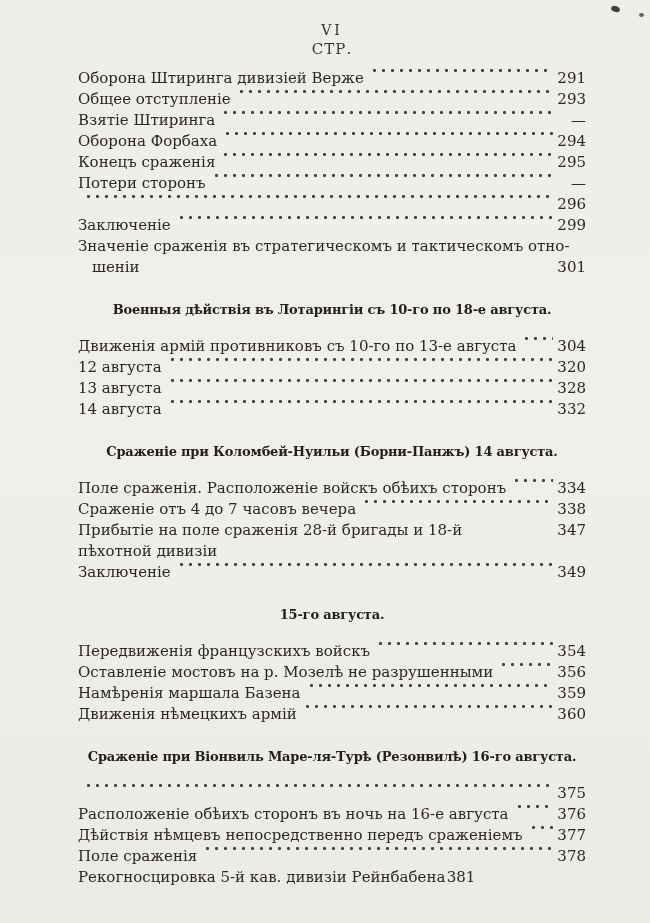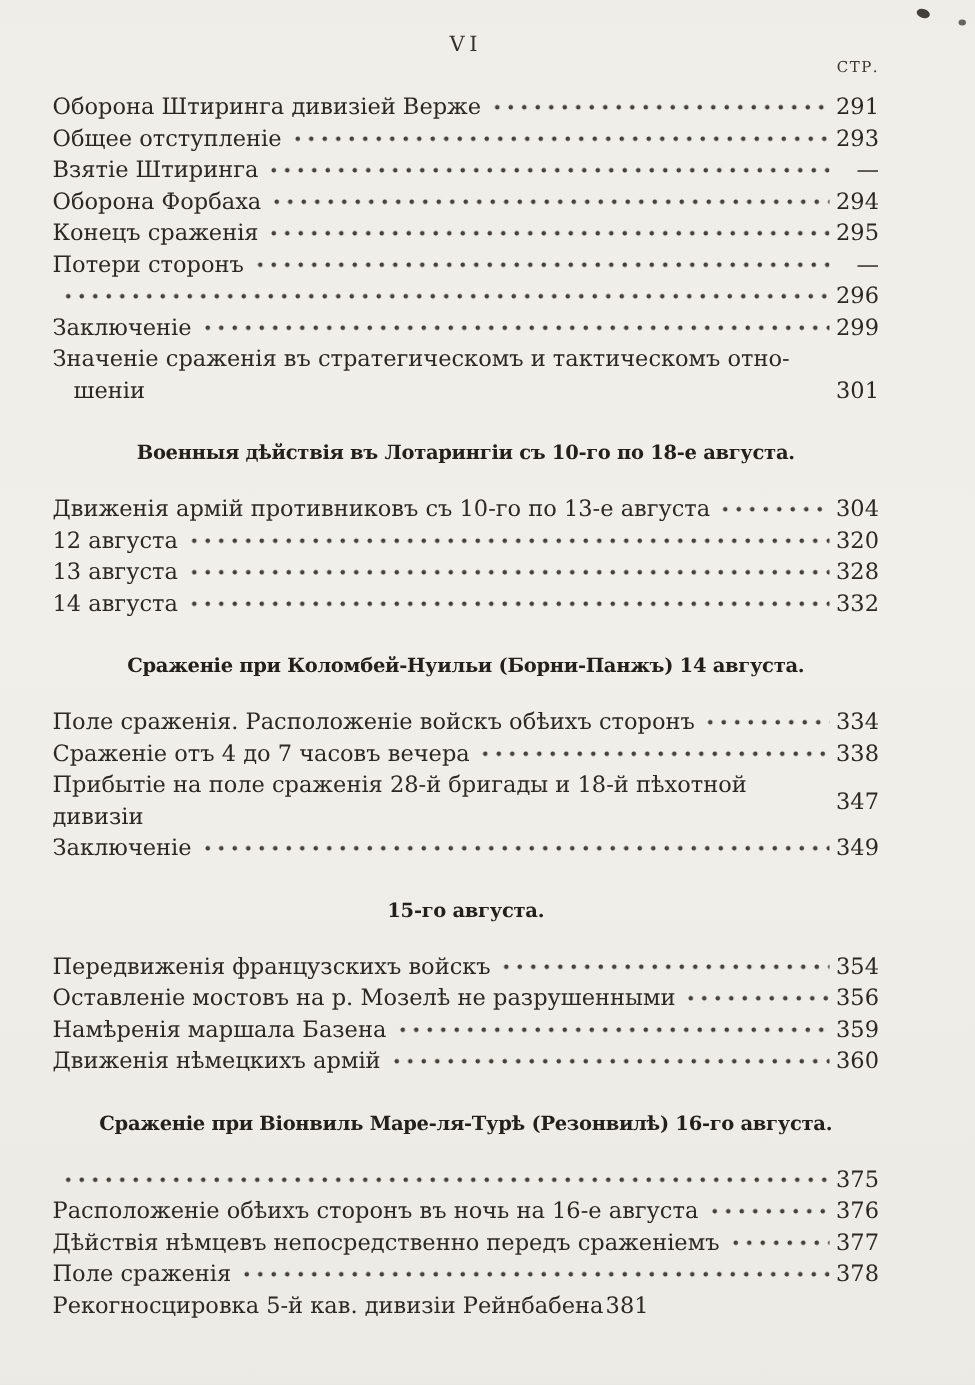--- a/index.html
+++ b/index.html
@@ -11,54 +11,54 @@
     height: 923px;
     background: #e8e6e1;
     font-family: "DejaVu Serif", serif;
     color: #2b2823;
   }
   .page {
     position: relative;
     width: 650px;
     height: 923px;
     box-sizing: border-box;
-    padding: 22px 64px 14px 35px;
+    padding: 22px 64px 14px 78px;
     overflow: hidden;
     background: linear-gradient(180deg, #efede8 0%, #f1efea 45%, #eceae4 100%);
   }
   .page-head {
     margin-bottom: 10px;
   }
   .folio {
     text-align: center;
     font-size: 14px;
     letter-spacing: 3px;
     color: #35322c;
   }
   .col-label {
-    text-align: right;
-    font-size: 10px;
+    text-align: center;
+    font-size: 15px;
     letter-spacing: 1px;
     margin-top: 2px;
     color: #3a372f;
   }
   .toc-section { }
   .section-heading {
     text-align: center;
     font-size: 13px;
     font-weight: bold;
     letter-spacing: -0.2px;
     line-height: 20px;
     margin: 22px 0 16px 0;
     color: #23201b;
   }
   .toc-entry { }
   .toc-row {
     display: flex;
-    align-items: center;
+    align-items: flex-start;
     line-height: 21px;
     font-size: 15px;
   }
   .entry-title {
     flex: 0 1 auto;
   }
   .dot-leader {
     flex: 1 1 auto;
     min-width: 6px;
     height: 5px;

